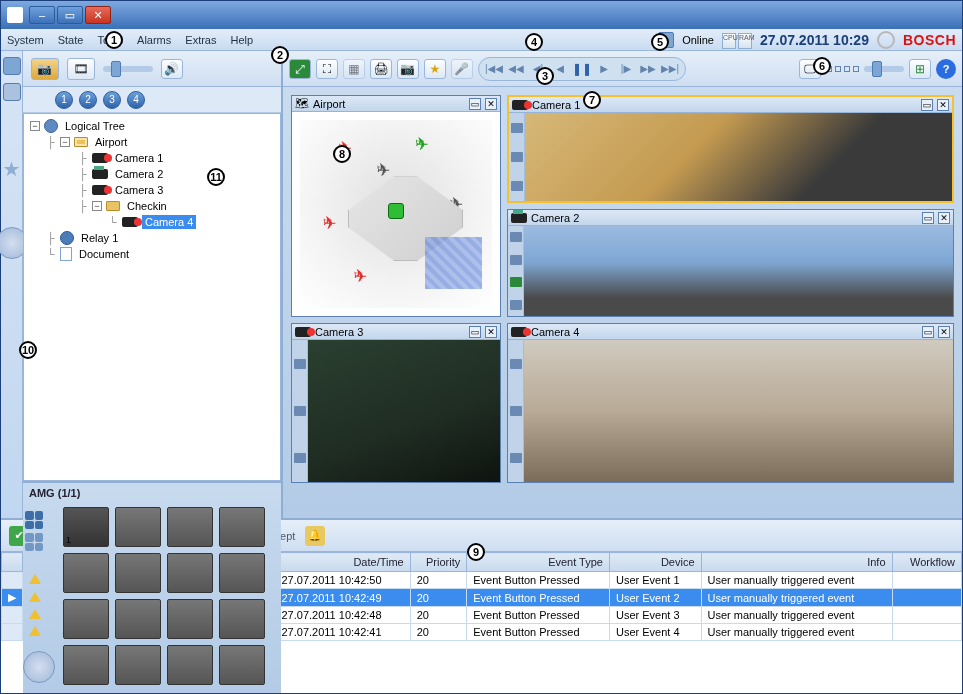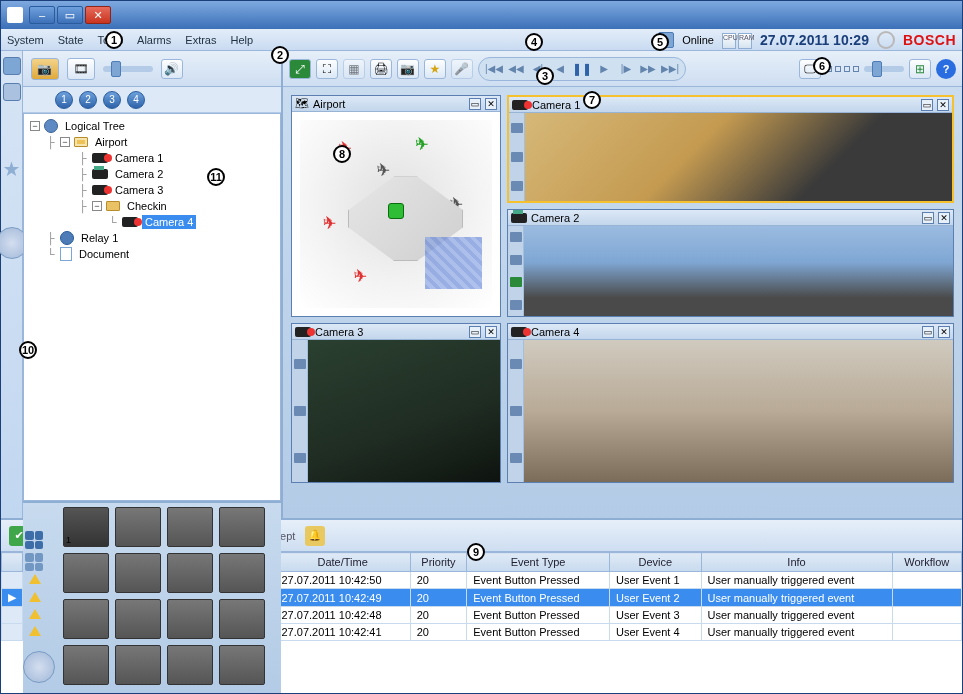--- a/index.html
+++ b/index.html
@@ -73,21 +73,21 @@
   .pr{color:#e03030;} .pg{color:#20a020;} .pk{color:#555;}
   .pane.cam4w{grid-column:2;}
   .alarms{height:175px;border-top:2px solid #8faed3;background:#dde9f7;display:flex;flex-direction:column;}
   .atbar{height:32px;display:flex;align-items:center;gap:10px;padding:0 8px;background:linear-gradient(#e6eff9,#cedef1);border-bottom:1px solid #9ab7db;}
   .abtn{display:flex;align-items:center;gap:5px;color:#556;}
   .abtn.on{color:#222;}
   .aico{width:20px;height:20px;border-radius:3px;background:#9fb7d7;display:flex;align-items:center;justify-content:center;}
   .aico.grn{background:#3fa64a;color:#fff;}
   .tbl{flex:1;overflow:auto;background:#fff;}
   table{width:100%;border-collapse:collapse;}
-  th{background:linear-gradient(#e0eaf6,#c7daee);border:1px solid #9ab7db;padding:3px 6px;text-align:center;font-weight:normal;color:#223;font-size:11px;}
+  th{background:linear-gradient(#e0eaf6,#c7daee);border:1px solid #9ab7db;padding:3px 6px;text-align:right;font-weight:normal;color:#223;font-size:11px;}
   td{border:1px solid #c7daee;padding:2px 6px;font-size:11px;}
   tr.selrow td{background:#3a8def;color:#fff;}
   tr.selrow .st{background:#f08050!important;color:#000;}
   .st{background:#f08050;display:flex;align-items:center;gap:3px;}
   .stico{width:10px;height:12px;background:#d13a10;border-radius:2px 2px 0 0;}
   .tri{width:0;height:0;border-left:6px solid transparent;border-right:6px solid transparent;border-bottom:10px solid #f0c030;display:inline-block;position:relative;}
   .rowhdr{width:16px;background:#dde9f7;text-align:center;}
   .slider{width:50px;height:6px;background:#b3cbe6;border-radius:3px;position:relative;}
   .slider::after{content:"";position:absolute;width:8px;height:14px;background:#7ea6d4;border:1px solid #4d7cb7;top:-5px;left:8px;border-radius:2px;}
   .meters{display:flex;gap:2px;align-items:flex-end;height:18px;}
@@ -207,20 +207,21 @@
             <span class="relayico"></span>
             <span class="tlbl">Relay 1</span>
           </div>
         <div class="tnode" style="padding-left:20px">
             <span class="dash">└</span>
             <span class="docico"></span>
             <span class="tlbl">Document</span>
           </div>
       </div>
       <div class="amg" style="position:relative;">
+        <div class="amghdr">AMG (1/1)</div>
         <div class="amgicons" style="top:28px;">
           <div class="quad">
               <div></div>
               <div></div>
               <div></div>
               <div></div>
             </div>
           <div class="quad" style="opacity:.6">
               <div></div>
               <div></div>

